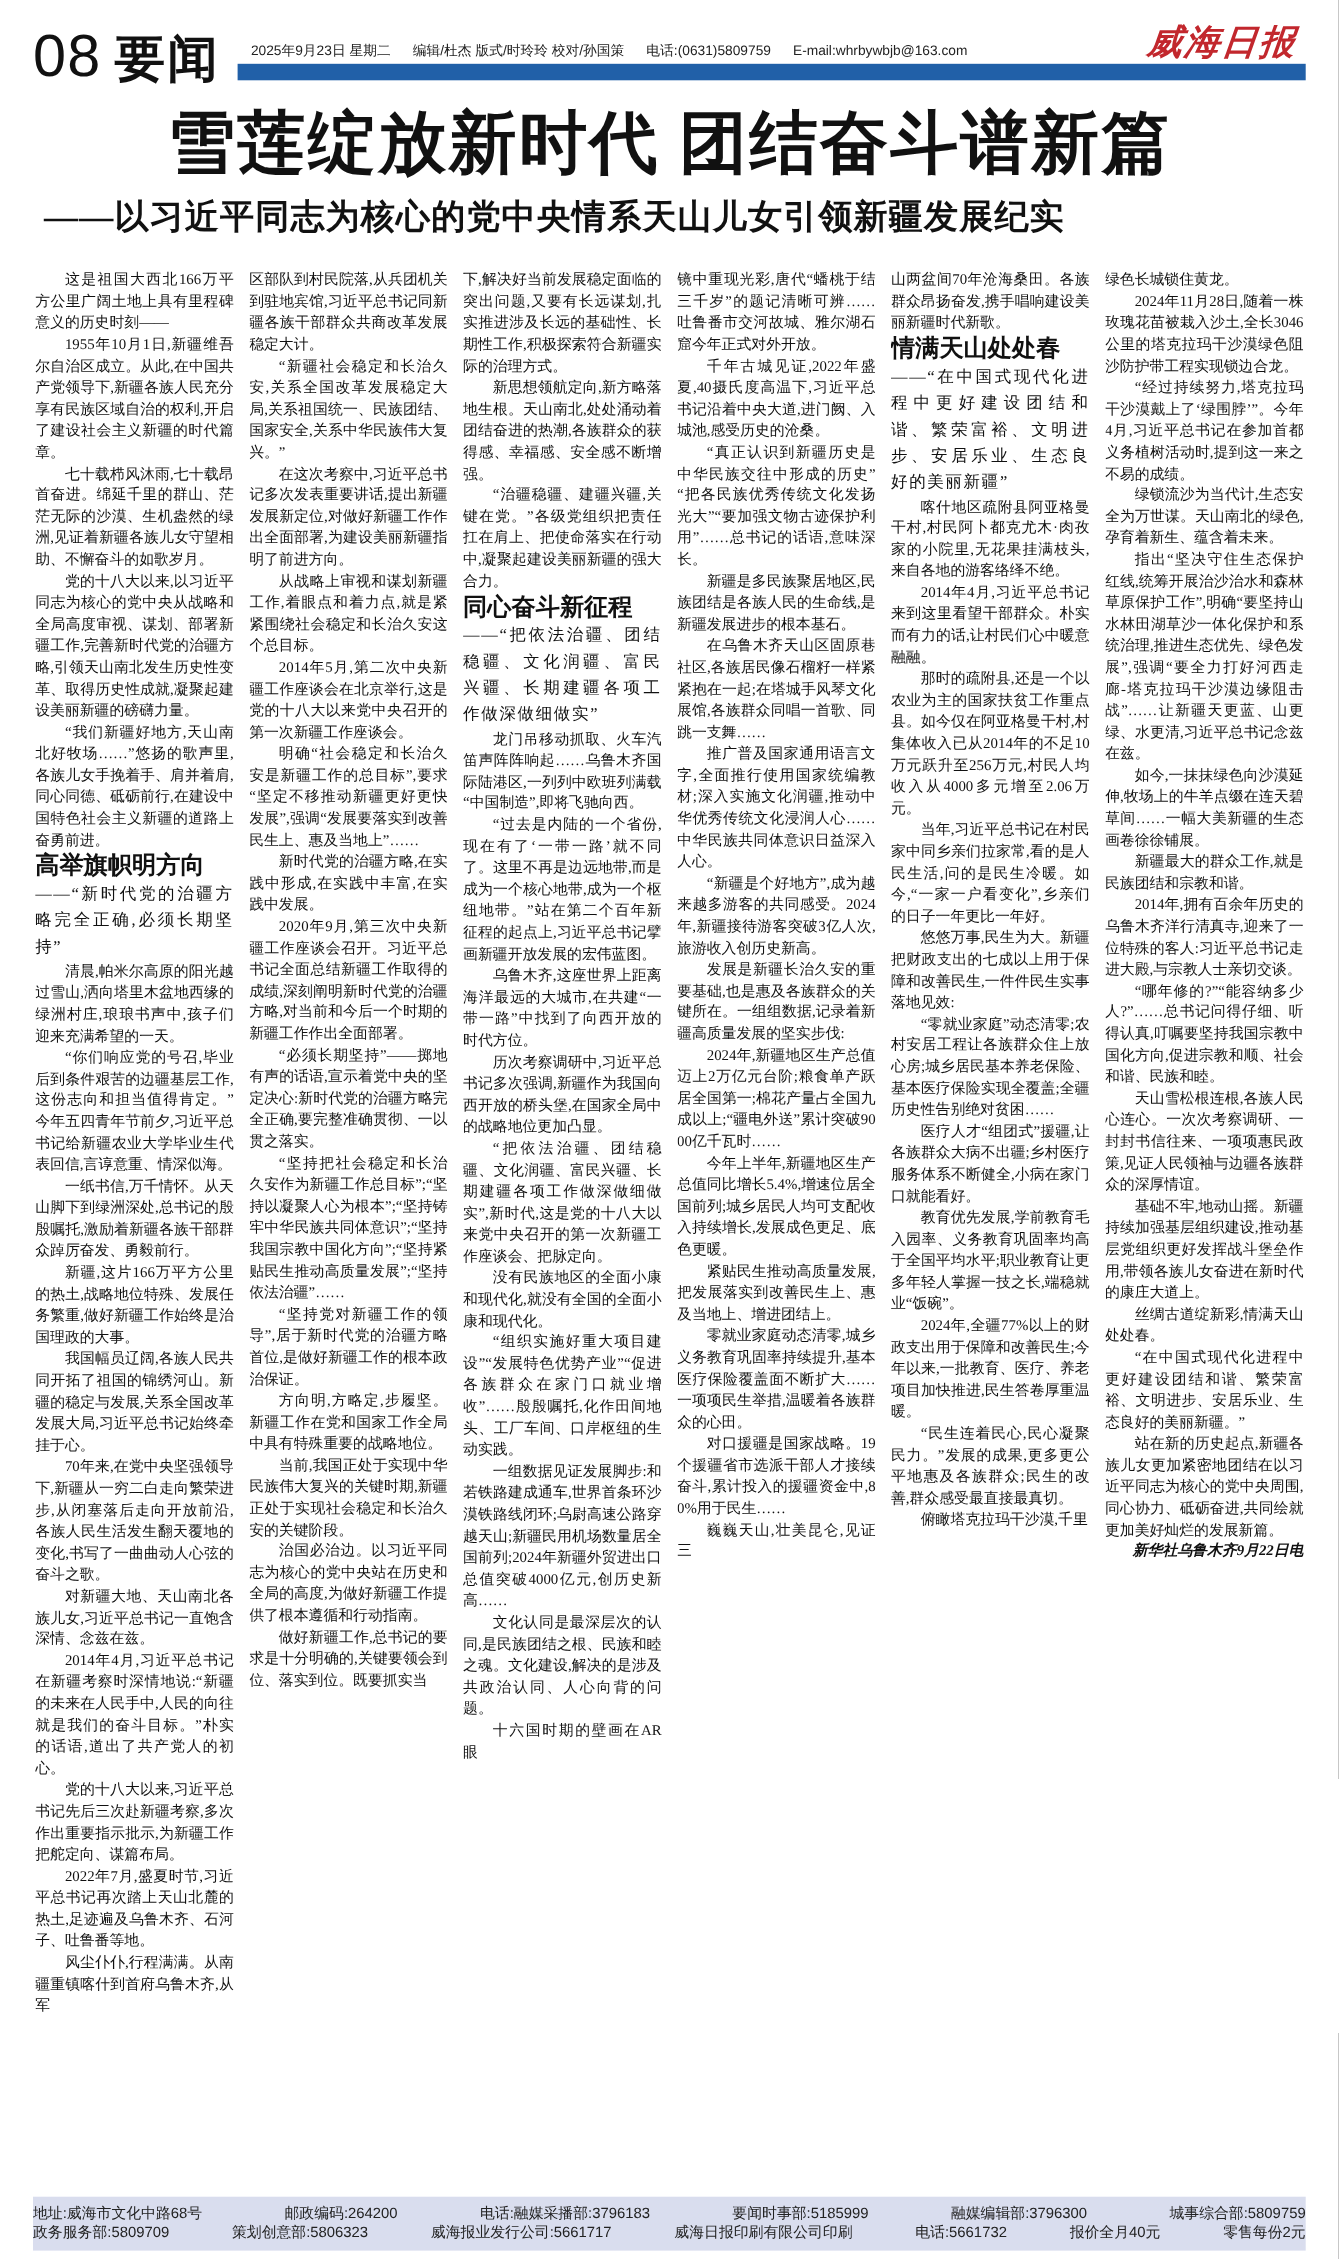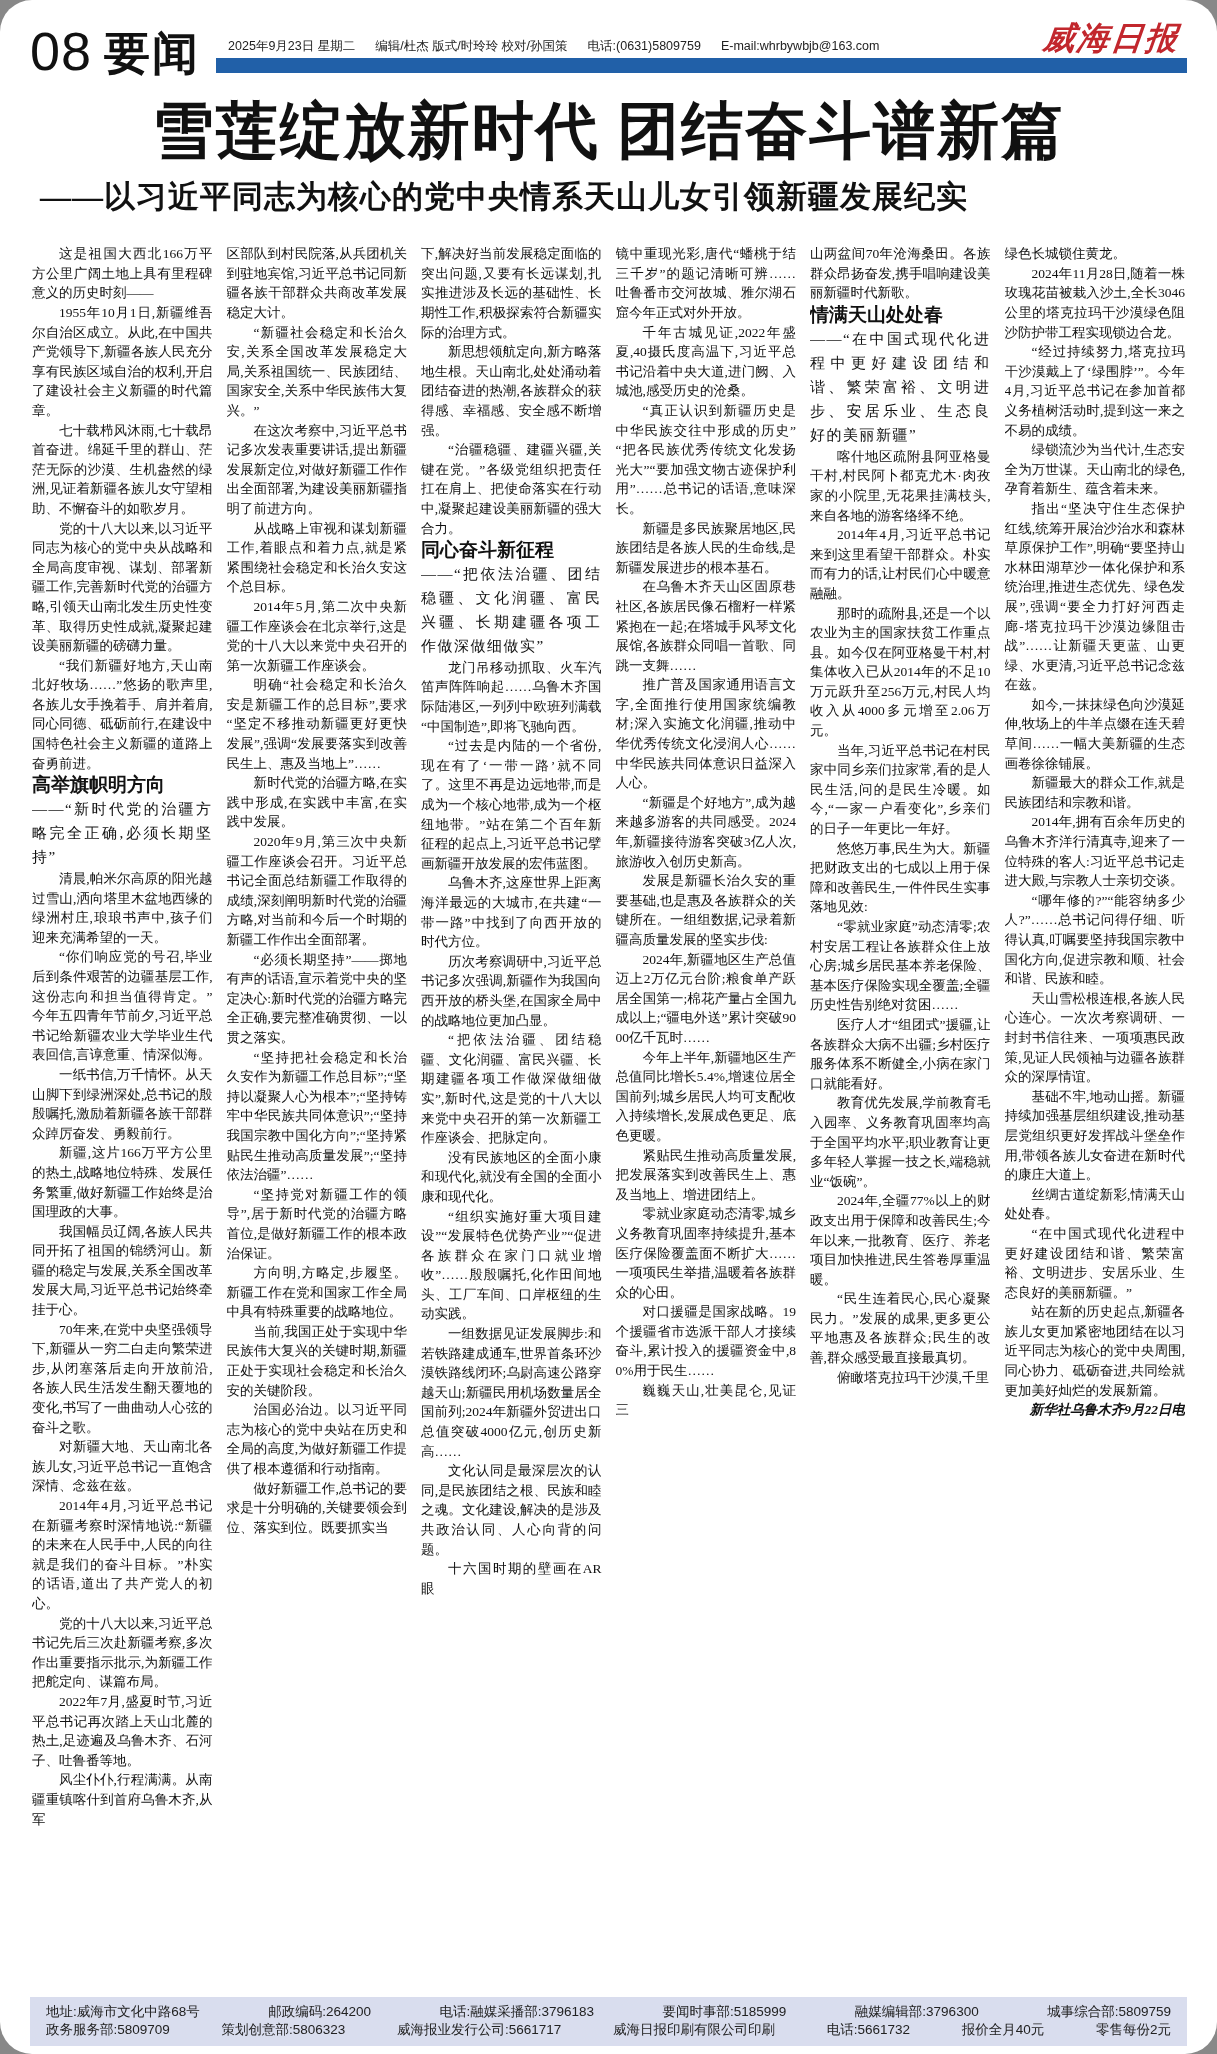--- a/index.html
+++ b/index.html
@@ -1,43 +1,43 @@
 <!DOCTYPE html>
 <html lang="zh"><head>
 <meta charset="utf-8">
 <style>
   html,body{margin:0;padding:0;background:#888;}
   .page{
     width:1217px;height:2054px;margin:0 auto;background:#ffffff;
     position:relative;overflow:hidden;
-    font-family:"Liberation Serif","DejaVu Serif",serif;color:#111;border-radius:32px;
+    font-family:"Liberation Serif","DejaVu Serif",serif;color:#111;
   }
   
   .masthead{margin:24px 30px 0 30px;display:flex;align-items:flex-end;}
   .mast-left{display:flex;align-items:flex-end;gap:12px;padding-right:16px;white-space:nowrap;}
   .page-no{font-family:"Liberation Sans","DejaVu Sans",sans-serif;font-size:54px;line-height:.82;font-weight:400;letter-spacing:1px;}
   .section-name{font-family:"Liberation Sans","DejaVu Sans",sans-serif;font-size:46px;line-height:.82;font-weight:900;letter-spacing:2px;}
   .mast-right{flex:1;min-width:0;}
   .mast-info{display:flex;align-items:flex-end;gap:20px;font-size:12.5px;line-height:1;padding:0 4px 5px 12px;font-family:"Liberation Sans","DejaVu Sans",sans-serif;color:#222;white-space:nowrap;}
   .masthead-logo{margin-left:auto;font-size:32px;line-height:.9;font-weight:900;font-style:italic;transform:skewX(-6deg);letter-spacing:2px;padding-right:4px;}
   .blue-bar{height:15px;}
   
   .headline{margin:24px 40px 0;text-align:center;font-size:62px;line-height:1.12;font-weight:700;letter-spacing:2px;white-space:nowrap;}
   .subhead{margin:10px 40px 0;font-size:31px;font-weight:700;letter-spacing:1px;white-space:nowrap;}
   
   .columns{display:flex;gap:14px;margin:26px 32px 0;height:1692px;overflow:hidden;justify-content:space-between;}
   .col{flex:1;min-width:0;overflow:hidden;font-size:13.5px;line-height:19.6px;text-align:justify;text-justify:inter-ideograph;word-break:break-all;}
   .col p,.col h3{margin:0;}
   .b-p{text-indent:2em;}
   .b-cont{text-indent:0;}
-  .b-h{font-family:"Liberation Sans","DejaVu Sans",sans-serif;font-size:19px;line-height:1.25;font-weight:700;margin:16px 0 6px 0;text-indent:0;}
+  .b-h{font-family:"Liberation Sans","DejaVu Sans",sans-serif;font-size:22px;line-height:1.25;font-weight:700;margin:16px 0 6px 0;text-indent:0;}
   .b-q{font-size:15px;line-height:24px;letter-spacing:1.5px;margin:0 0 10px 0;text-indent:0;}
   .b-sign{font-weight:700;text-align:right;margin-top:4px;font-style:italic;}
   
-  .footer{position:absolute;left:30px;right:30px;bottom:8px;padding:6px 16px 7px;font-size:13.5px;line-height:18px;font-family:"Liberation Sans","DejaVu Sans",sans-serif;color:#222;}
+  .footer{position:absolute;left:30px;right:30px;bottom:8px;padding:6px 0 7px;font-size:13.5px;line-height:18px;font-family:"Liberation Sans","DejaVu Sans",sans-serif;color:#222;}
   .footer-row{display:flex;justify-content:space-between;gap:8px;white-space:nowrap;}
 </style>
 </head>
 <body>
 
 <div class="page">
 
   <div class="masthead">
     <div class="mast-left">
       <span class="page-no">08</span>

